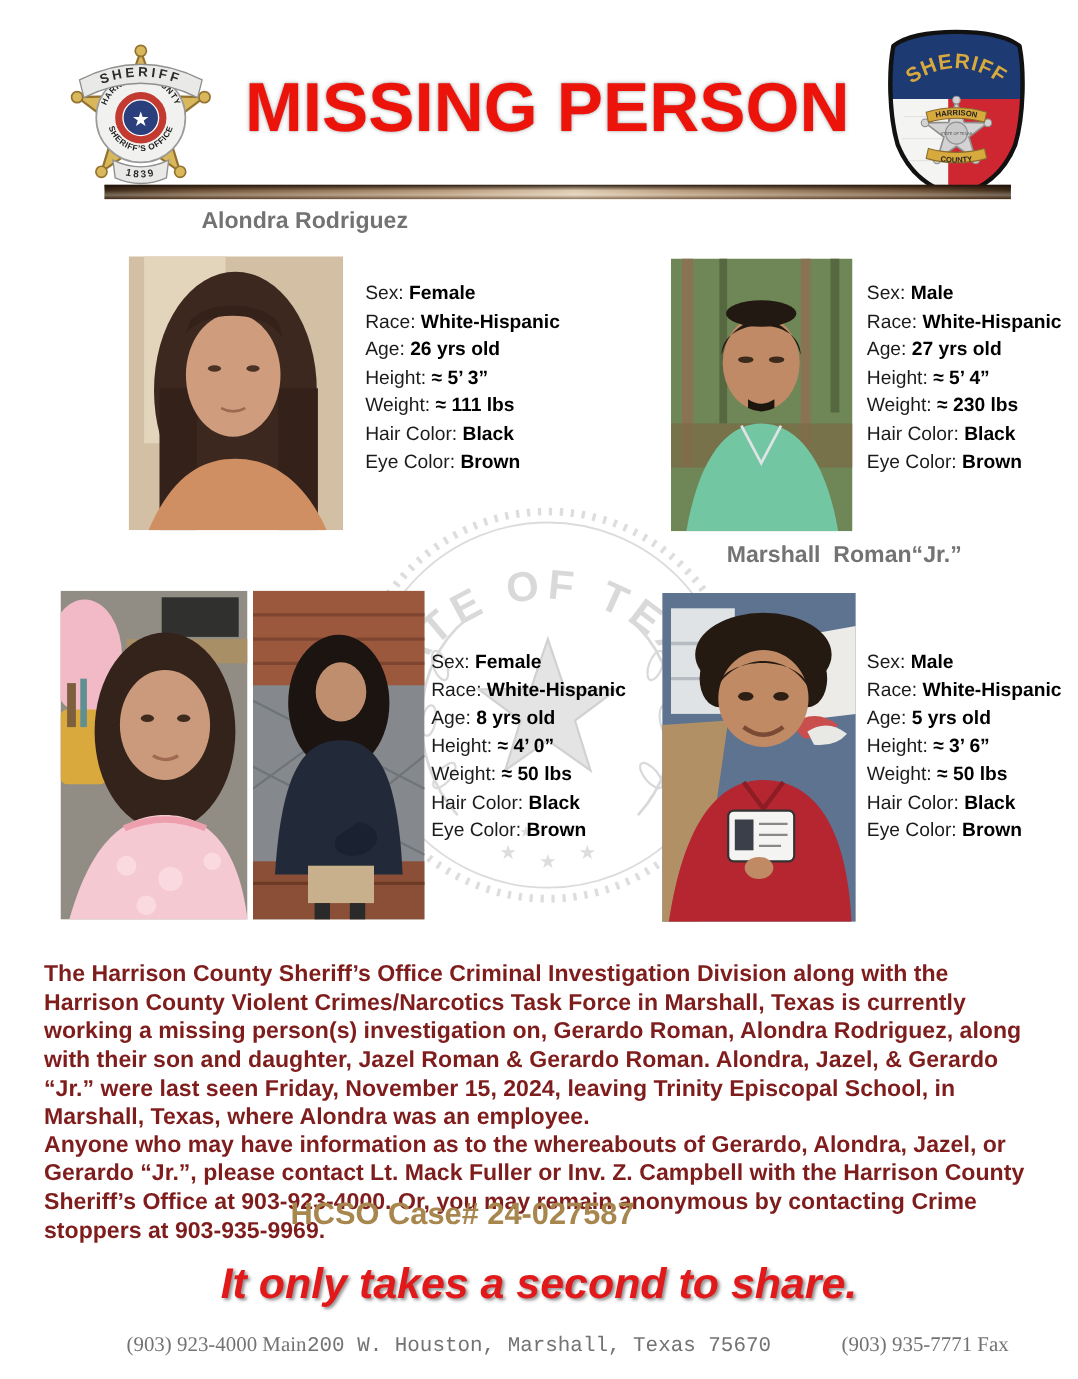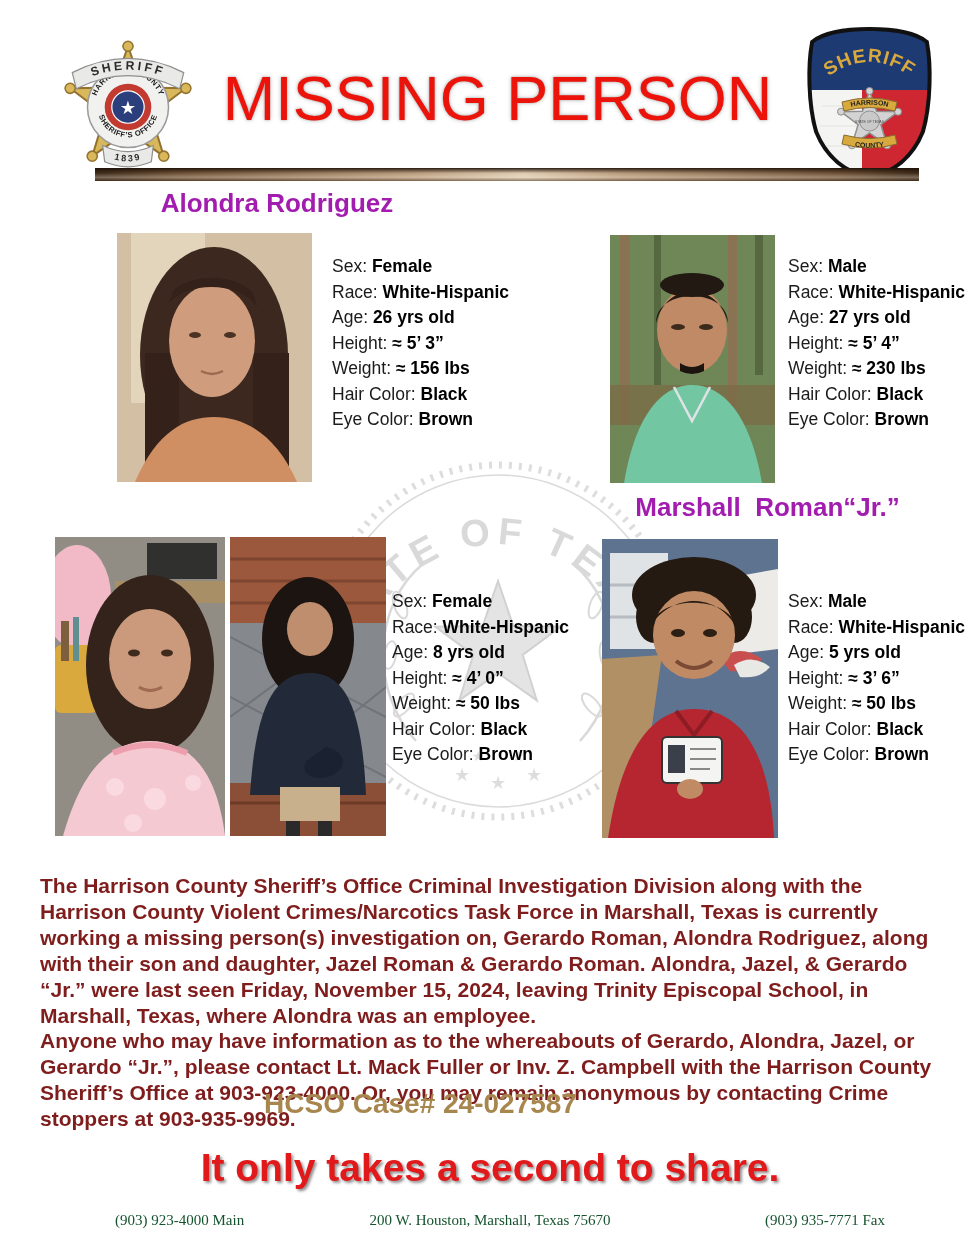--- a/index.html
+++ b/index.html
@@ -5,56 +5,56 @@
   html,body{margin:0;padding:0;background:#ffffff;}
   .page{
     position:relative;width:980px;height:1254px;margin:0 auto;
     background:#ffffff;overflow:hidden;
     font-family:"Liberation Sans","DejaVu Sans",sans-serif;color:#111;
   }
   .abs{position:absolute;}
   
   .title{
     left:205px;top:62px;width:585px;text-align:center;
-    font-size:63px;font-weight:normal;letter-spacing:0px;color:#ec130b;
+    font-size:63px;font-weight:bold;letter-spacing:0px;color:#ec130b;
     text-shadow:0 0 2px #aaa,0 0 5px #c7c7c7;white-space:nowrap;
   }
   .divider{
     left:95px;top:168px;width:824px;height:13px;
     background:
       linear-gradient(180deg, rgba(28,15,7,.92) 0%, rgba(28,15,7,0) 40%, rgba(255,248,235,.30) 72%, rgba(62,36,18,.5) 100%),
       linear-gradient(90deg,#3e2b1a 0%,#6e5136 10%,#b7997a 38%,#decbb0 52%,#b7997a 64%,#6e5136 90%,#3e2b1a 100%);
   }
   
   .person-name{
-    font-size:26px;font-weight:bold;color:#a21caf;text-align:center;
+    font-size:21px;font-weight:bold;color:#737373;text-align:center;
     white-space:pre;line-height:1.1;
   }
   .details{font-size:17.5px;line-height:25.5px;color:#1b1b1b;white-space:nowrap;}
   .details .dl{font-weight:normal;}
   .details .dv{font-weight:bold;color:#000;}
   .photo{display:block;}
   
   .para{
     left:40px;width:908px;font-size:21px;line-height:26px;color:#7f1d1d;
     text-align:left;
     font-weight:bold;
   }
   .case-line{
     left:0;top:1088px;width:841px;text-align:center;
     font-size:28px;font-weight:bold;color:#a8874f;
   }
   .tagline{
     left:0;top:1146px;width:980px;text-align:center;
-    font-size:39px;font-weight:bold;color:#e2191b;
+    font-size:39px;font-weight:bold;font-style:italic;color:#e2191b;
     text-shadow:2px 2px 3px #8f8f8f;
   }
   .footer-item{
     top:1212px;font-family:"Liberation Serif","DejaVu Serif",serif;
-    font-size:15px;color:#14532d;white-space:nowrap;
+    font-size:19px;color:#737373;white-space:nowrap;
   }
   .wm{opacity:.95;}
 </style>
 </head>
 <body>
 
 <div class="page">
 
   <svg class="abs wm" style="left:312px;top:455px;" width="372" height="372" viewBox="0 0 372 372">
     <circle cx="186" cy="186" r="176" fill="none" stroke="#dcdcdc" stroke-width="7" stroke-dasharray="3 7"></circle>
@@ -167,21 +167,21 @@
     <ellipse cx="78" cy="102" rx="6" ry="3" fill="#4a3325"></ellipse>
     <ellipse cx="113" cy="102" rx="6" ry="3" fill="#4a3325"></ellipse>
     <path d="M84 138 Q95 144 106 138" stroke="#9c6a50" stroke-width="2.5" fill="none"></path>
   </svg>
 
   <div class="abs details" style="left:332px;top:254px;">
     <div><span class="dl">Sex:</span> <span class="dv">Female</span></div>
     <div><span class="dl">Race:</span> <span class="dv">White-Hispanic</span></div>
     <div><span class="dl">Age:</span> <span class="dv">26 yrs old</span></div>
     <div><span class="dl">Height:</span> <span class="dv">≈ 5’ 3”</span></div>
-    <div><span class="dl">Weight:</span> <span class="dv">≈ 156 lbs</span></div>
+    <div><span class="dl">Weight:</span> <span class="dv">≈ 111 lbs</span></div>
     <div><span class="dl">Hair Color:</span> <span class="dv">Black</span></div>
     <div><span class="dl">Eye Color:</span> <span class="dv">Brown</span></div>
   </div>
 
 
   <svg class="abs photo" style="left:610px;top:235px;" width="165" height="248" viewBox="0 0 165 248">
     <rect width="165" height="248" fill="#6f8657"></rect>
     <rect x="10" y="0" width="10" height="190" fill="#8a7352"></rect>
     <rect x="44" y="0" width="7" height="150" fill="#55683f"></rect>
     <rect x="118" y="0" width="9" height="170" fill="#8a7352"></rect>
@@ -304,16 +304,16 @@
     <div><span class="dl">Eye Color:</span> <span class="dv">Brown</span></div>
   </div>
 
   <p class="abs para" style="top:852px;">The Harrison County Sheriff’s Office Criminal Investigation Division along with the Harrison County Violent Crimes/Narcotics Task Force in Marshall, Texas is currently working a missing person(s) investigation on, Gerardo Roman, Alondra Rodriguez, along with their son and daughter, Jazel Roman &amp; Gerardo Roman. Alondra, Jazel, &amp; Gerardo “Jr.” were last seen Friday, November 15, 2024, leaving Trinity Episcopal School, in Marshall, Texas, where Alondra was an employee.</p>
   <p class="abs para" style="top:988px;margin-top:40px;">Anyone who may have information as to the whereabouts of Gerardo, Alondra, Jazel, or Gerardo “Jr.”, please contact Lt. Mack Fuller or Inv. Z. Campbell with the Harrison County Sheriff’s Office at 903-923-4000. Or, you may remain anonymous by contacting Crime stoppers at 903-935-9969.</p>
 
   <div class="abs case-line">HCSO Case# 24-027587</div>
   <div class="abs tagline">It only takes a second to share.</div>
 
   <div class="abs footer-item" style="left:115px;">(903) 923-4000 Main</div>
-  <div class="abs footer-item" style="left:0;width:980px;text-align:center;">200 W. Houston, Marshall, Texas 75670</div>
+  <div class="abs footer-item" style="left:0;width:980px;text-align:center;font-family:Liberation Mono, monospace;">200 W. Houston, Marshall, Texas 75670</div>
   <div class="abs footer-item" style="left:765px;">(903) 935-7771 Fax</div>
 
 </div>
 
 </body></html>

